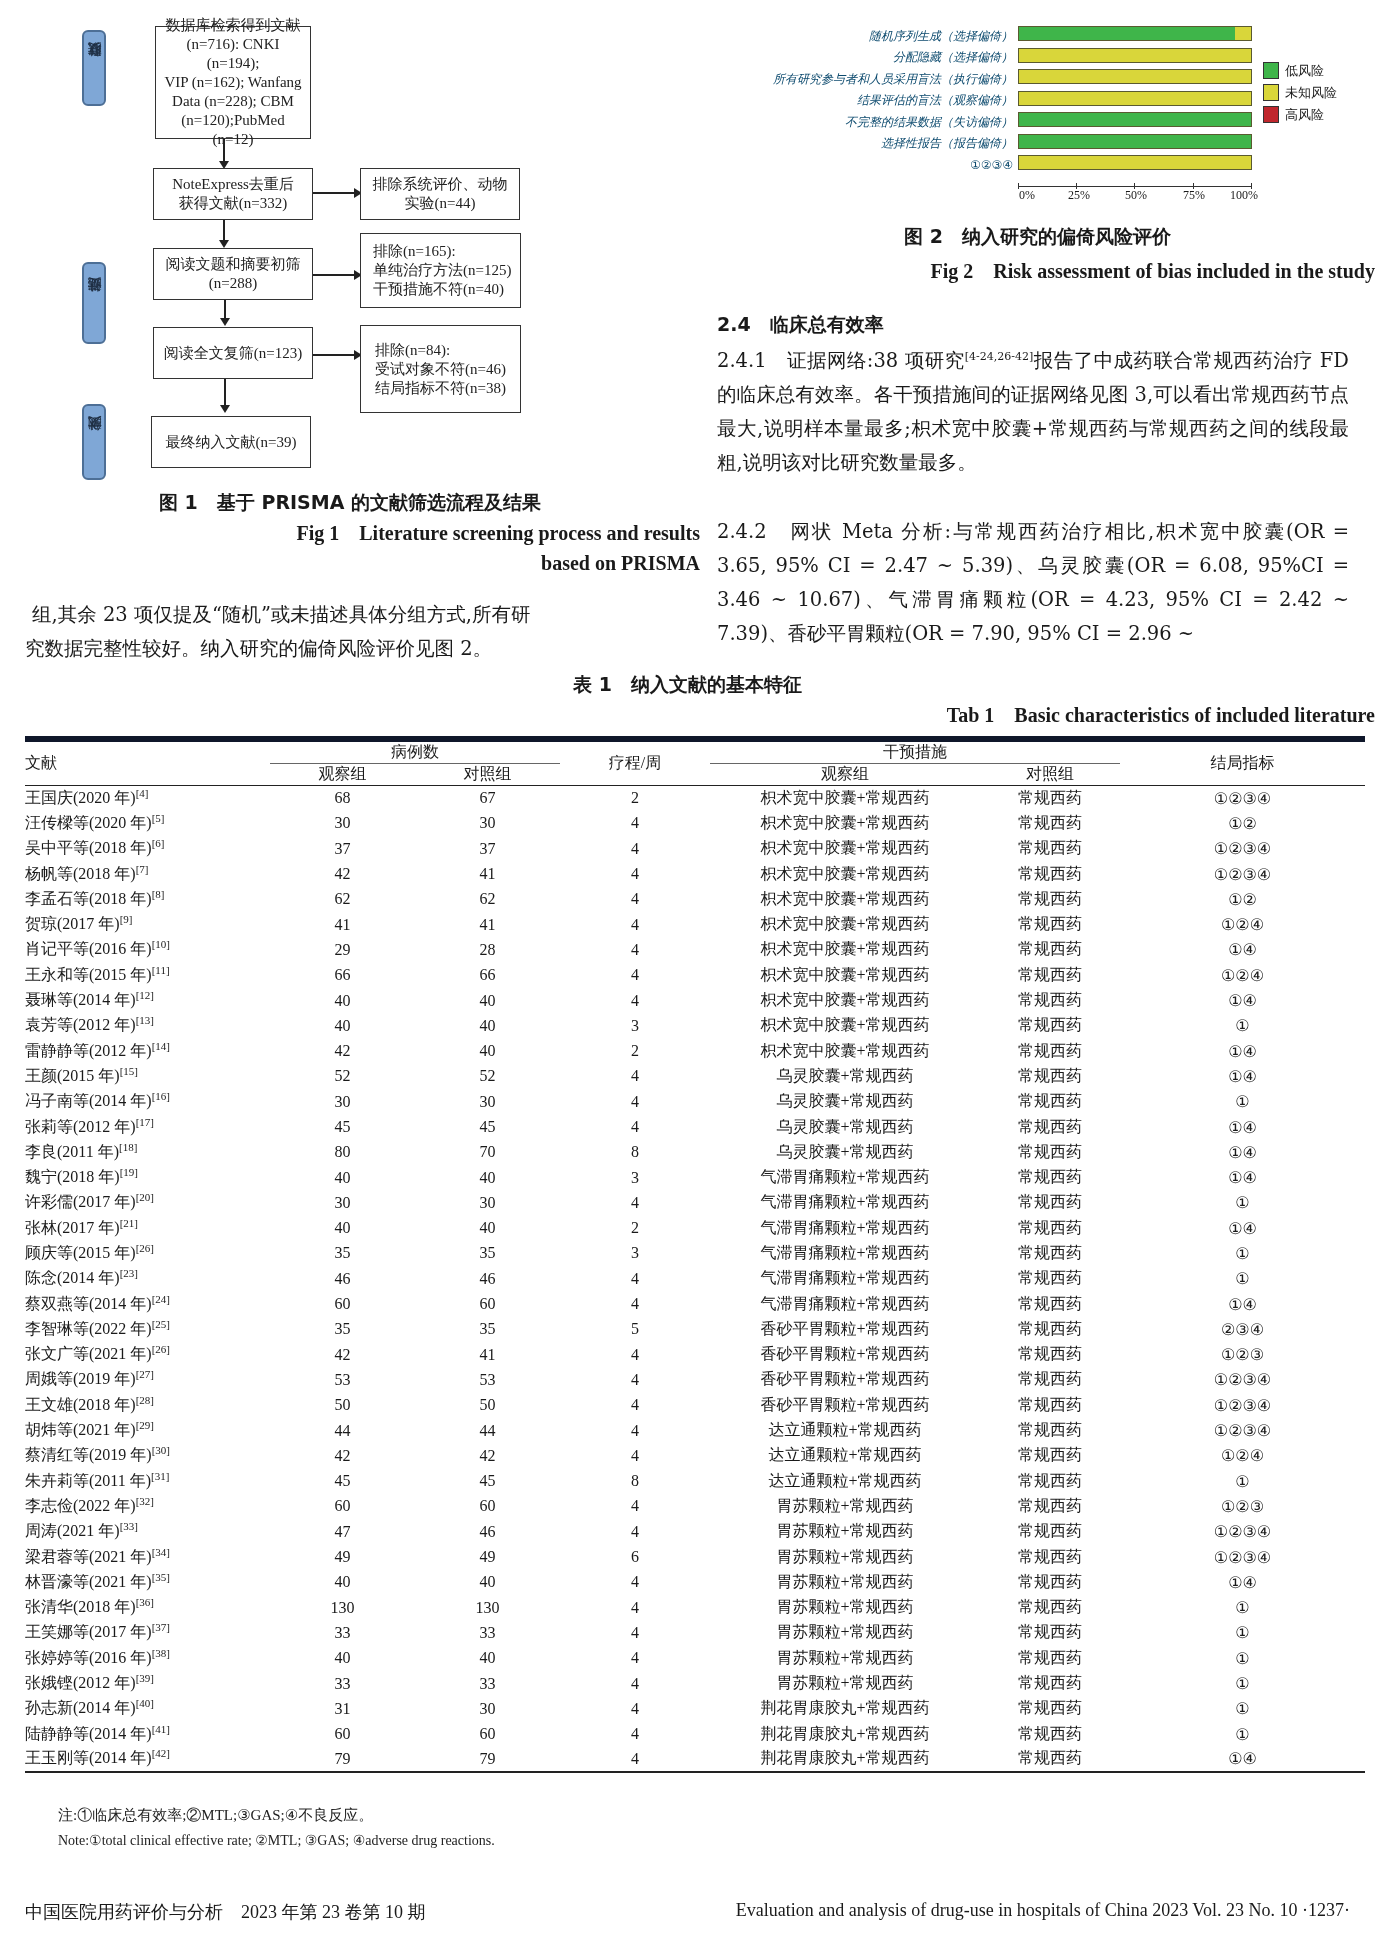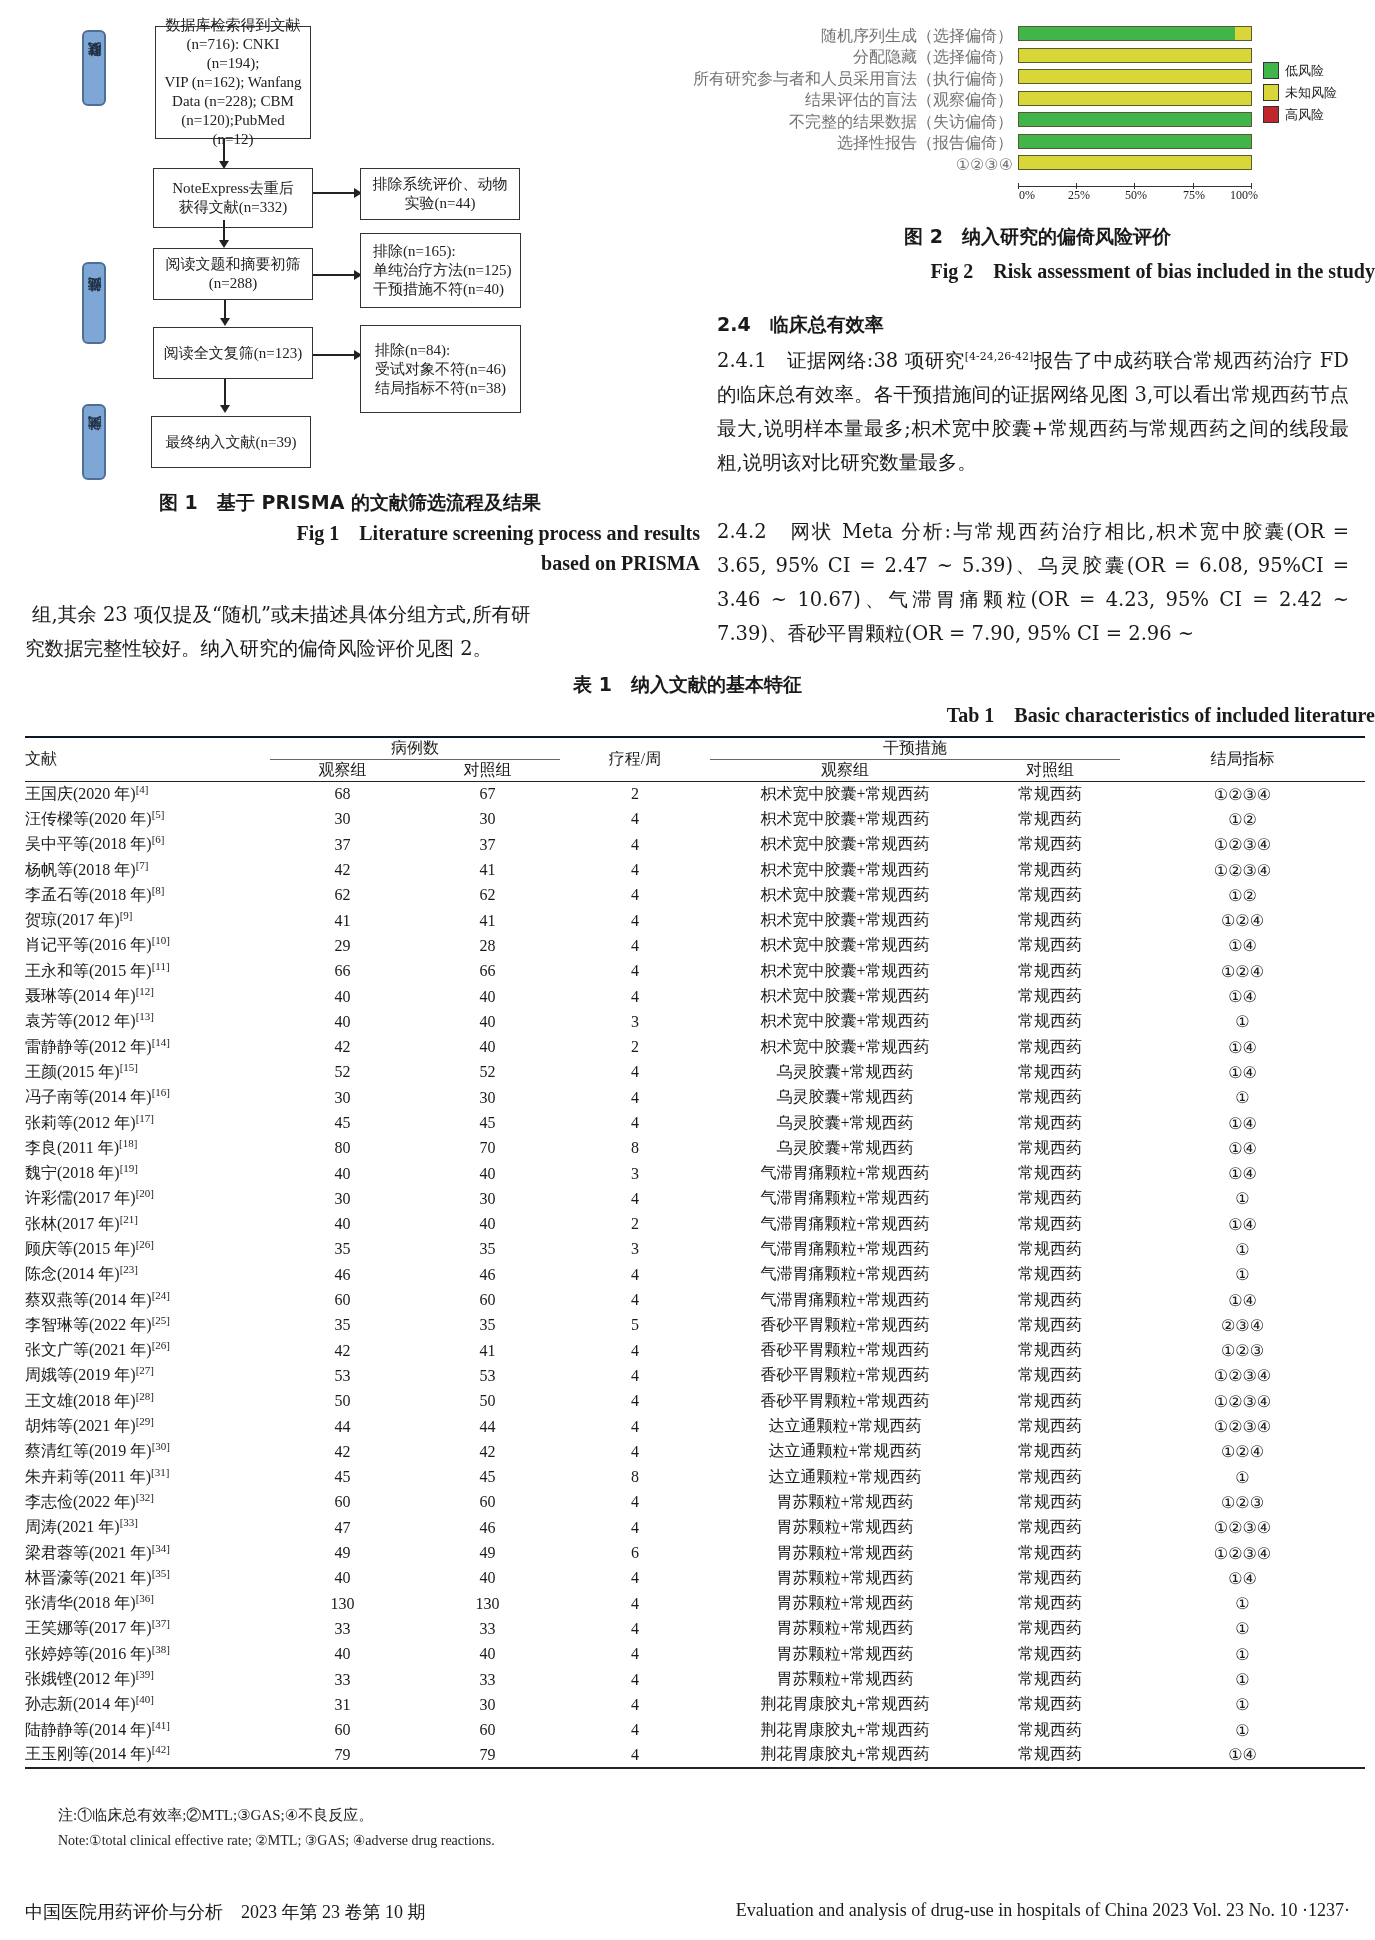--- a/index.html
+++ b/index.html
@@ -36,22 +36,22 @@
   .arrow-right {
     position: absolute; width: 0; height: 0;
     border-top: 5px solid transparent; border-bottom: 5px solid transparent; border-left: 8px solid #222;
   }
 
   .caption-cn { font-family: "DejaVu Sans", sans-serif; font-weight: bold; font-size: 19px; text-align: center; }
   .caption-en { font-family: "Liberation Serif", serif; font-weight: bold; font-size: 20px; text-align: right; line-height: 30px; }
 
   
   .bias-label {
-    position: absolute; right: 0; font-size: 16px; color: #737373; white-space: nowrap;
-    font-family: "DejaVu Sans", sans-serif; line-height: 16px;
+    position: absolute; right: 0; font-size: 12px; color: #0c4a6e; white-space: nowrap;
+    font-family: "DejaVu Sans", sans-serif; line-height: 16px; font-style: italic;
   }
   .bias-bar {
     position: absolute; left: 1018px; width: 234px; height: 15px;
     border: 1px solid #5a5a30; display: flex; overflow: hidden;
   }
   .seg-low { background: #3fb54a; height: 100%; }
   .seg-unk { background: #d9d63a; height: 100%; }
   .legend-sw { position: absolute; width: 16px; height: 17px; border: 1px solid #333; }
   .legend-tx { position: absolute; font-size: 13px; font-family: "DejaVu Sans", sans-serif; }
   .tick { position: absolute; width: 1px; height: 6px; background: #333; }
@@ -62,21 +62,21 @@
     position: absolute; font-size: 19.5px; line-height: 34px; color: #1a1a1a;
     font-family: "DejaVu Serif", serif; text-align: justify;
   }
   .section-head { font-family: "DejaVu Sans", sans-serif; font-weight: bold; font-size: 19px; }
   sup { font-size: 11px; vertical-align: super; line-height: 0; }
 
   
   .tbl-wrap { position: absolute; left: 25px; top: 736px; width: 1340px; }
   table { border-collapse: collapse; width: 100%; font-family: "Liberation Serif", "DejaVu Serif", serif; font-size: 16px; }
   thead th { font-weight: normal; font-size: 16px; padding: 0; height: 22px; }
-  .top-rule { border-top: 2px solid #0f172a; }
+  .top-rule { border-top: 6px solid #0f172a; }
   .mid-rule { border-bottom: 1.5px solid #222; }
   .bot-rule { border-bottom: 2px solid #222; }
   .sub-rule { border-bottom: 1.5px solid #666; }
   tbody td { height: 25.3px; padding: 0; text-align: center; white-space: nowrap; }
   tbody td.c-ref { text-align: left; margin-top: 20px; }
   .note { position: absolute; left: 58px; font-size: 15px; font-family: "Liberation Serif", "DejaVu Serif", serif; color: #222; }
 
   .footer { position: absolute; top: 1900px; font-size: 18px; font-family: "Liberation Serif", "DejaVu Serif", serif; }
 </style>
 </head>
@@ -88,21 +88,21 @@
   <div class="stage-tag" style="top:404px;height:76px;">文献纳入</div>
 
   <div class="fbox" style="left:155px;top:26px;width:156px;height:113px;">数据库检索得到文献
 (n=716): CNKI (n=194);
 VIP (n=162); Wanfang
 Data (n=228); CBM
 (n=120);PubMed (n=12)</div>
   <div class="vline" style="left:223px;top:139px;height:27px;"></div>
   <div class="arrow-down" style="left:219px;top:161px;"></div>
 
-  <div class="fbox" style="left:153px;top:168px;width:160px;height:60px;">NoteExpress去重后
+  <div class="fbox" style="left:153px;top:168px;width:160px;height:52px;">NoteExpress去重后
 获得文献(n=332)</div>
   <div class="hline" style="left:313px;top:192px;width:44px;"></div>
   <div class="arrow-right" style="left:354px;top:188px;"></div>
   <div class="fbox" style="left:360px;top:168px;width:160px;height:52px;">排除系统评价、动物
 实验(n=44)</div>
 
   <div class="vline" style="left:223px;top:220px;height:25px;"></div>
   <div class="arrow-down" style="left:219px;top:240px;"></div>
 
   <div class="fbox" style="left:153px;top:248px;width:160px;height:52px;">阅读文题和摘要初筛

